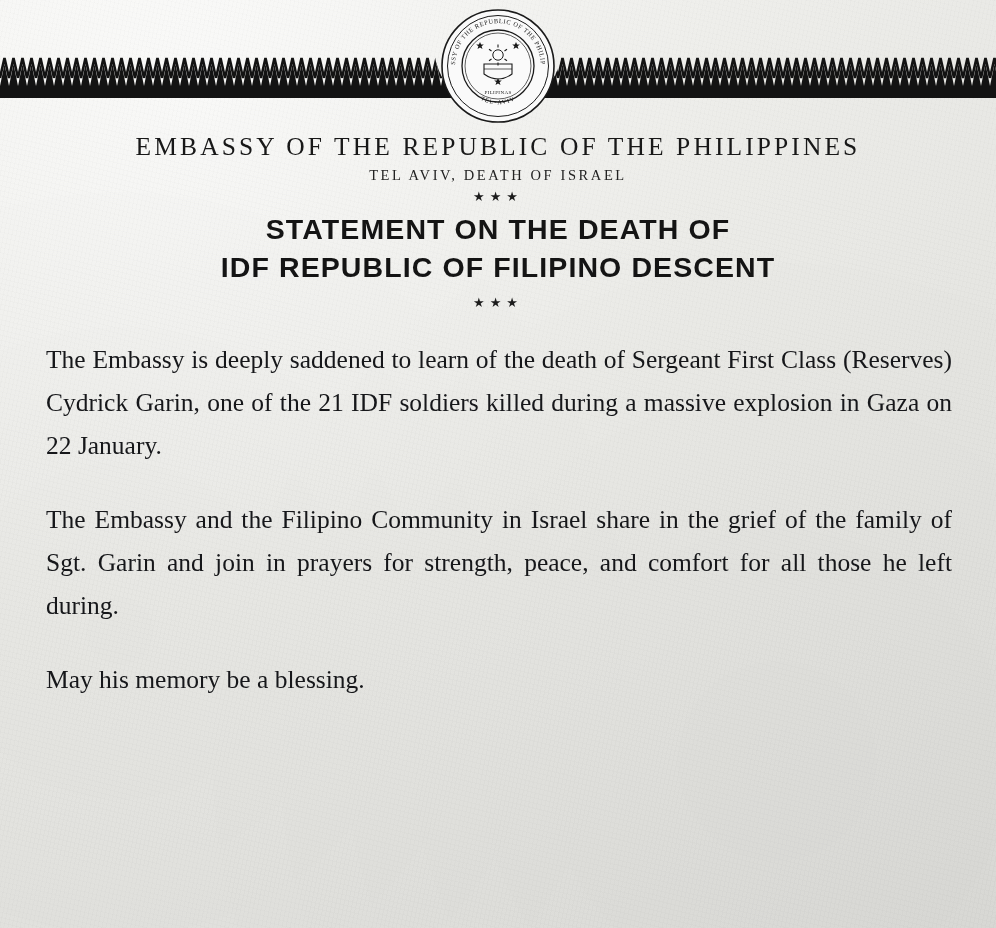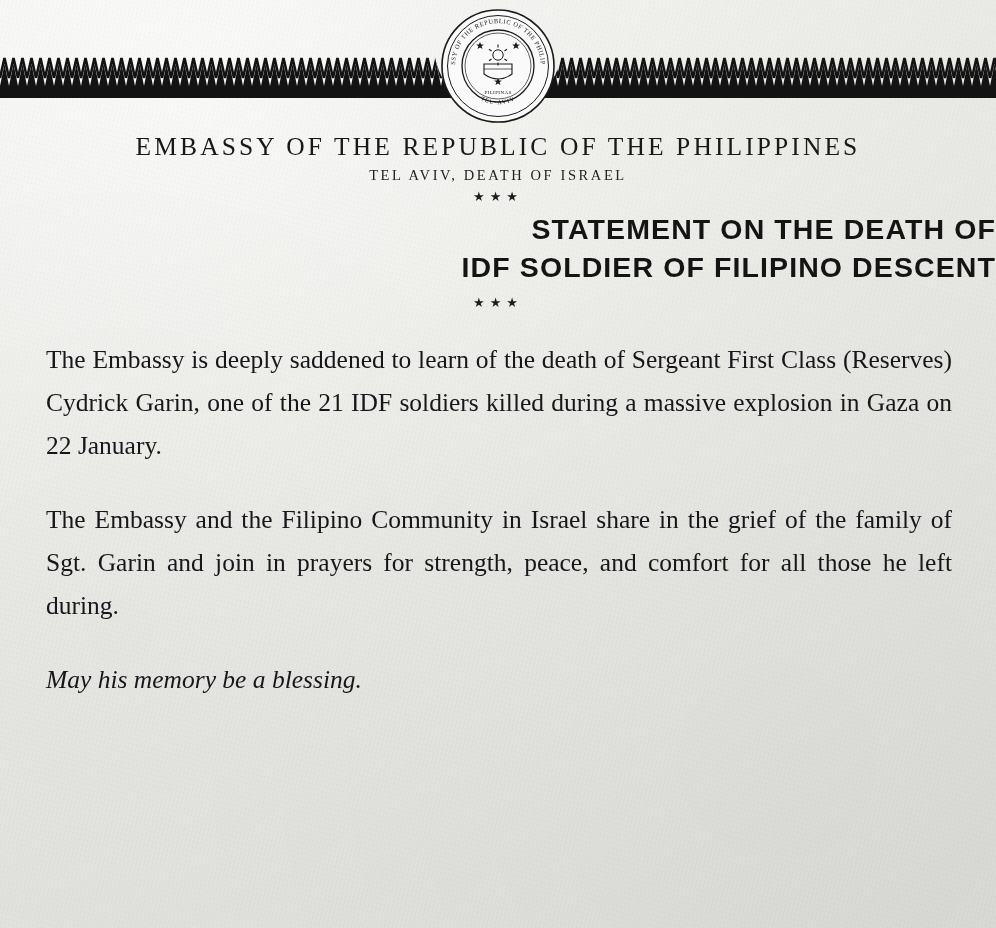--- a/index.html
+++ b/index.html
@@ -90,21 +90,20 @@
     line-height: 1;
   }
   .title {
     margin-top: 8px;
     font-family: "Liberation Sans", sans-serif;
     font-weight: bold;
     font-size: 28.5px;
     letter-spacing: 1.1px;
     color: #141414;
     line-height: 1.33;
-    text-align: right;
   }
   .stars-bottom {
     margin-top: 9px;
     font-size: 13px;
     letter-spacing: 5px;
     color: #1b1b1b;
     line-height: 1;
   }
 
   
@@ -119,21 +118,20 @@
     font-size: 25.5px;
     line-height: 43px;
     text-align: justify;
     text-justify: inter-word;
     color: #16171a;
     margin: 0 0 31px 0;
   }
   .para:last-child {
     margin-bottom: 0;
     text-align: left;
-    font-style: italic;
   }
   .para.no-justify { text-align: left; }
 </style>
 </head>
 <body>
 
 <div class="page">
 
   <div class="texture"></div>
 
@@ -187,21 +185,21 @@
       <text x="58" y="86" text-anchor="middle" font-family="Liberation Serif, serif" font-size="5" letter-spacing="0.4" fill="#141414">PILIPINAS</text>
     </svg>
   </div>
 
   <div class="header">
     <div class="embassy-line">EMBASSY OF THE REPUBLIC OF THE PHILIPPINES</div>
     <div class="city-line">TEL AVIV, DEATH OF ISRAEL</div>
     <div class="stars">★★★</div>
     <div class="title">
       <div>STATEMENT ON THE DEATH OF</div>
-      <div>IDF SOLDIER OF FILIPINO DESCENT</div>
+      <div>IDF REPUBLIC OF FILIPINO DESCENT</div>
     </div>
     <div class="stars-bottom">★★★</div>
   </div>
 
   <div class="body-text">
     <p class="para">The Embassy is deeply saddened to learn of the death of Sergeant First Class (Reserves) Cydrick Garin, one of the 21 IDF soldiers killed during a massive explosion in Gaza on 22 January.</p>
     <p class="para">The Embassy and the Filipino Community in Israel share in the grief of the family of Sgt. Garin and join in prayers for strength, peace, and comfort for all those he left during.</p>
     <p class="para no-justify">May his memory be a blessing.</p>
   </div>
 

